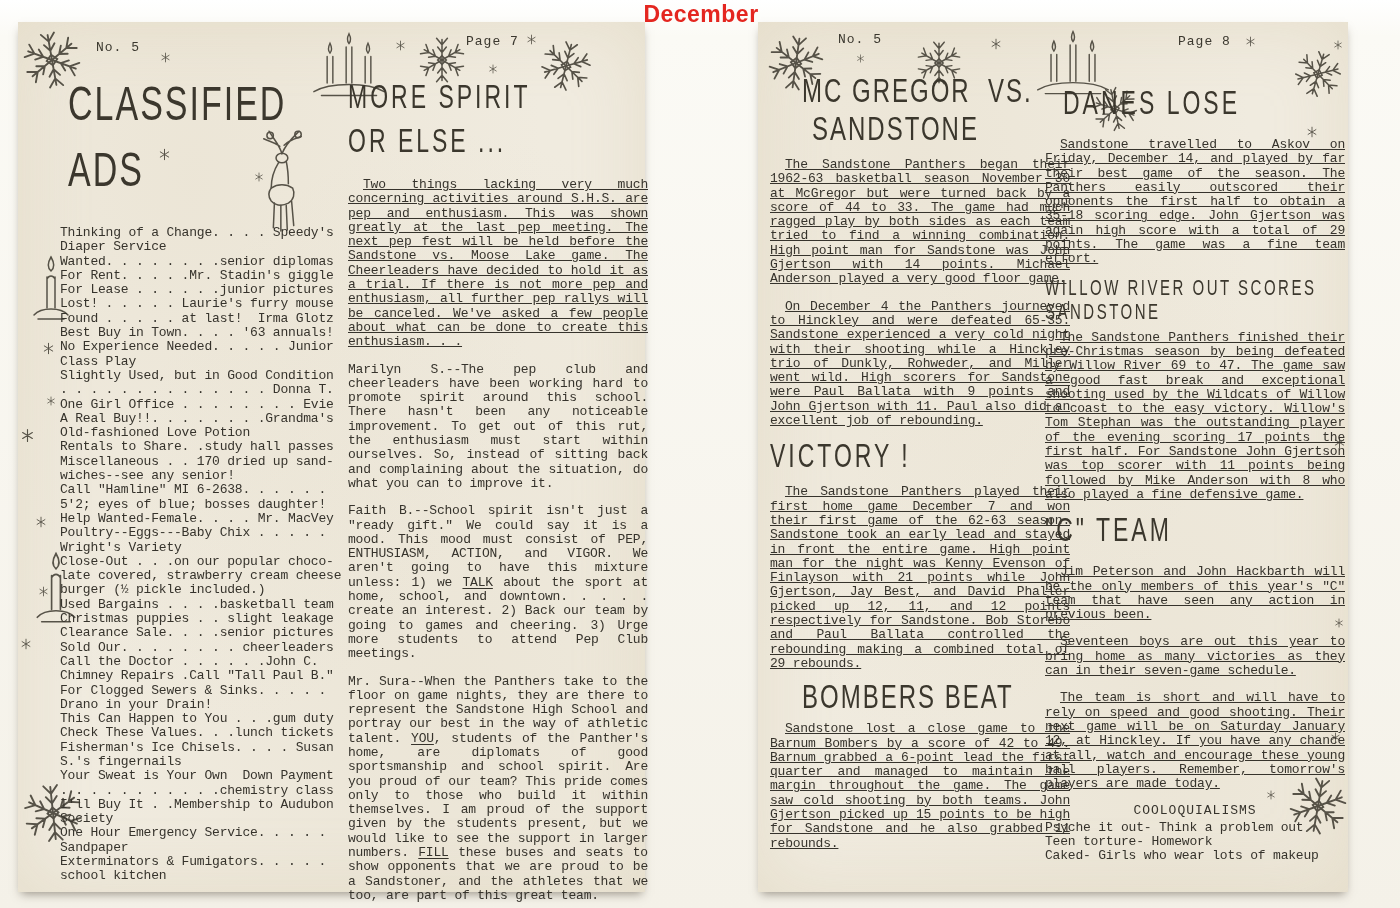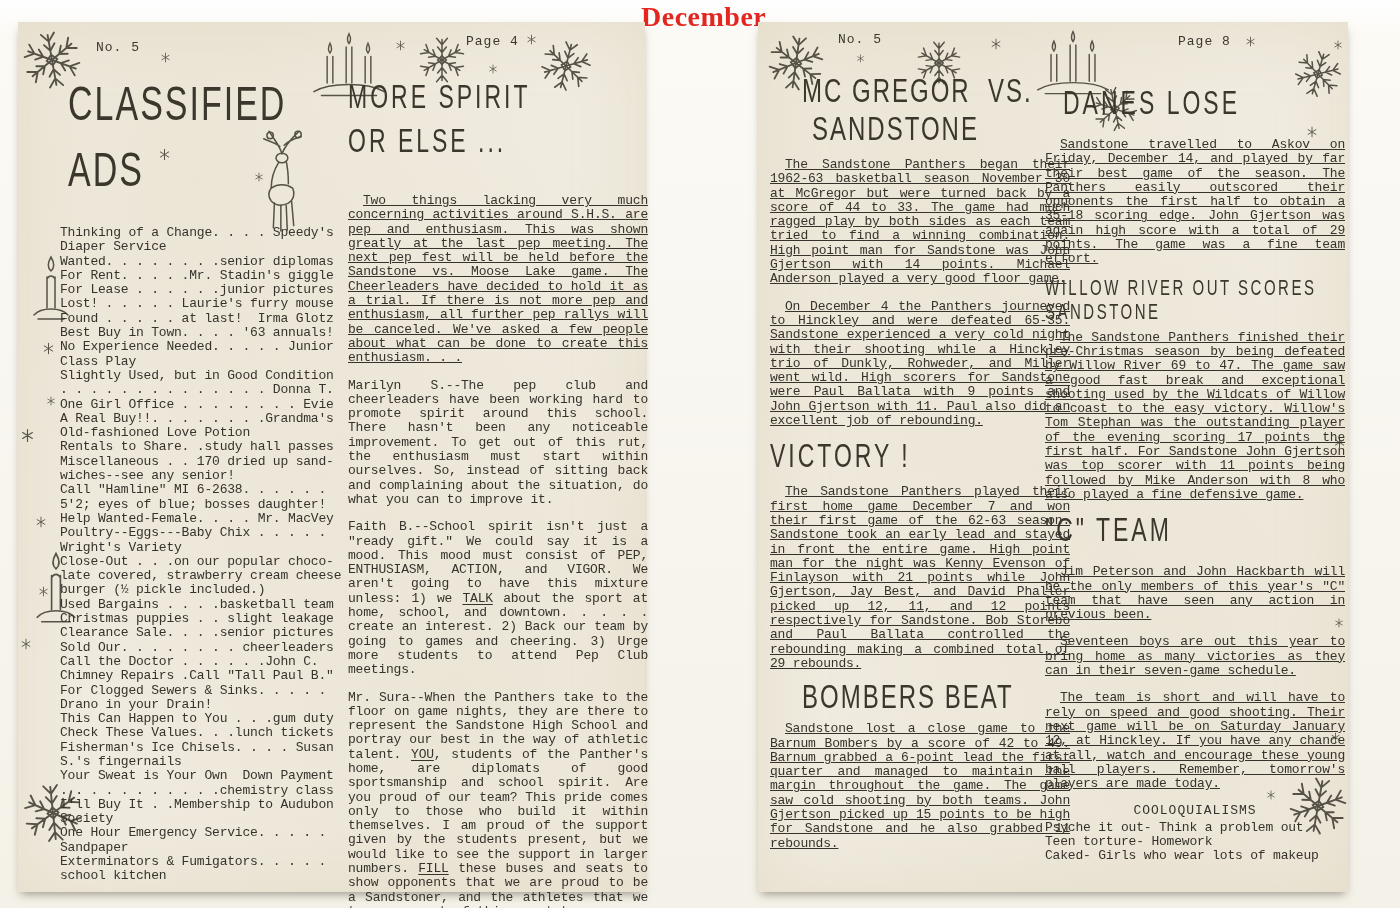--- a/index.html
+++ b/index.html
@@ -9,21 +9,21 @@
   .page{position:absolute;top:22px;height:870px;
         background:
           radial-gradient(ellipse at 28% 18%, rgba(216,204,176,.18), transparent 55%),
           radial-gradient(ellipse at 70% 80%, rgba(210,198,168,.16), transparent 60%),
           #f0ebdf;
         box-shadow:0 5px 9px -3px rgba(70,60,45,.5), inset 0 0 70px rgba(205,190,155,.28);}
   .page-left{left:18px;width:627px;}
   .page-right{left:758px;width:590px;}
 
   .december{position:absolute;left:641px;top:1px;width:120px;text-align:center;
-            font-family:Liberation Serif, serif;font-weight:bold;font-size:28px;
+            font-family:Liberation Sans, sans-serif;font-weight:bold;font-size:23px;
             color:#e42620;letter-spacing:0.5px;}
 
   .masthead{position:absolute;font-size:13px;letter-spacing:1px;color:#3b382f;}
 
   
   .hl{font-family:"Liberation Sans",sans-serif;font-weight:400;color:#3b372d;
       margin:0;white-space:pre;}
   .hl .st{display:inline-block;transform:scaleY(1.42);transform-origin:0 88%;}
   .hl-xl{font-size:34px;letter-spacing:2px;line-height:56px;}
   .hl-lg{font-size:23px;letter-spacing:3px;line-height:44px;}
@@ -135,21 +135,21 @@
     <span class="deco" style="left:377px;top:18px;">
         <svg width="11" height="11">
           <use href="#sym-star"></use>
         </svg>
       </span>
     <span class="deco" style="left:398px;top:12px;">
         <svg width="52" height="52">
           <use href="#sym-snowflake"></use>
         </svg>
       </span>
-    <div class="masthead" style="left:448px;top:12px;">Page 4</div>
+    <div class="masthead" style="left:448px;top:12px;">Page 7</div>
     <span class="deco" style="left:508px;top:12px;">
         <svg width="11" height="11">
           <use href="#sym-star"></use>
         </svg>
       </span>
     <span class="deco" style="left:470px;top:42px;">
         <svg width="10" height="10">
           <use href="#sym-star"></use>
         </svg>
       </span>
@@ -257,21 +257,21 @@
 I'll Buy It . .Membership to Audubon
 Society
 One Hour Emergency Service. . . . .
 Sandpaper
 Exterminators &amp; Fumigators. . . . .
 school kitchen</div>
     </div>
 
     <div class="col" style="left:330px;top:60px;width:300px;">
       <h2 class="hl hl-lg"><span class="st">MORE SPIRIT</span></h2>
-      <h2 class="hl hl-lg" style="margin-bottom:24px;"><span class="st">OR ELSE ...</span></h2>
+      <h2 class="hl hl-lg" style="margin-bottom:8px;"><span class="st">OR ELSE ...</span></h2>
       <p class="typed para indent">Two things lacking very much concerning activities around S.H.S. are pep and enthusiasm.  This was shown greatly at the last pep meeting. The next pep fest will be held before the Sandstone vs. Moose Lake game. The Cheerleaders have decided to hold it as a trial.  If there is not more pep and enthusiasm, all further pep rallys will be canceled.  We've asked a few people about what can be done to create this enthusiasm. . .</p>
       <p class="typed para">Marilyn S.--The pep club and cheerleaders have been working hard to promote spirit around this school. There hasn't been any noticeable improvement.  To get out of this rut, the enthusiasm must start within ourselves.  So, instead of sitting back and complaining about the situation, do what you can to improve it.</p>
       <p class="typed para uwords">Faith B.--School spirit isn't just a "ready gift."  We could say it is a mood.  This mood must consist of PEP, ENTHUSIASM, ACTION, and VIGOR.  We aren't going to have this mixture unless: 1) we <u>TALK</u> about the sport at home, school, and downtown. . . . . create an interest. 2) Back our team by going to games and cheering.  3) Urge more students to attend Pep Club meetings.</p>
       <p class="typed para uwords">Mr. Sura--When the Panthers take to the floor on game nights, they are there to represent the Sandstone High School and portray our best in the way of athletic talent. <u>YOU</u>, students of the Panther's home, are diplomats of good sportsmanship and school spirit.  Are you proud of our team?  This pride comes only to those who build it within themselves.  I am proud of the support given by the students present, but we would like to see the support in larger numbers. <u>FILL</u> these buses and seats to show opponents that we are proud to be a Sandstoner, and the athletes that we too, are part of this great team.</p>
     </div>
   </div>
 
   <div class="page page-right">
 
     <span class="deco" style="left:7px;top:10px;transform:rotate(8deg);">

